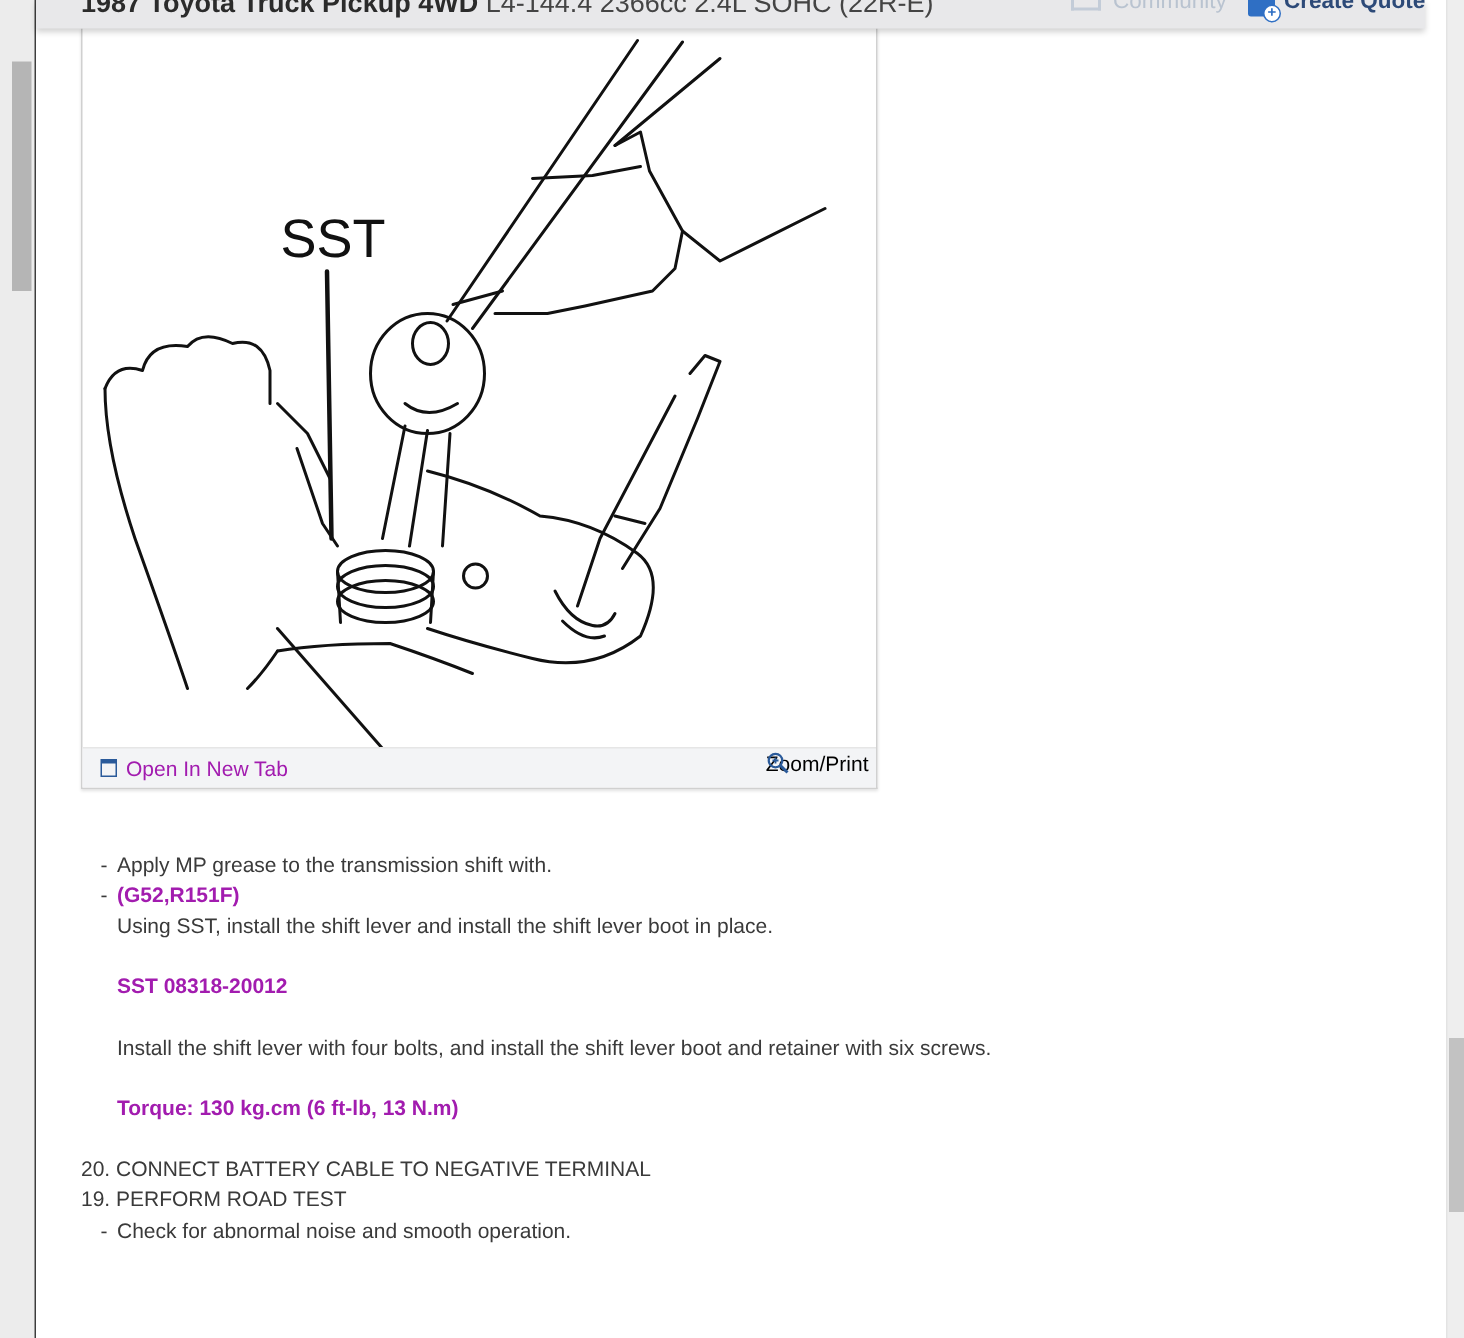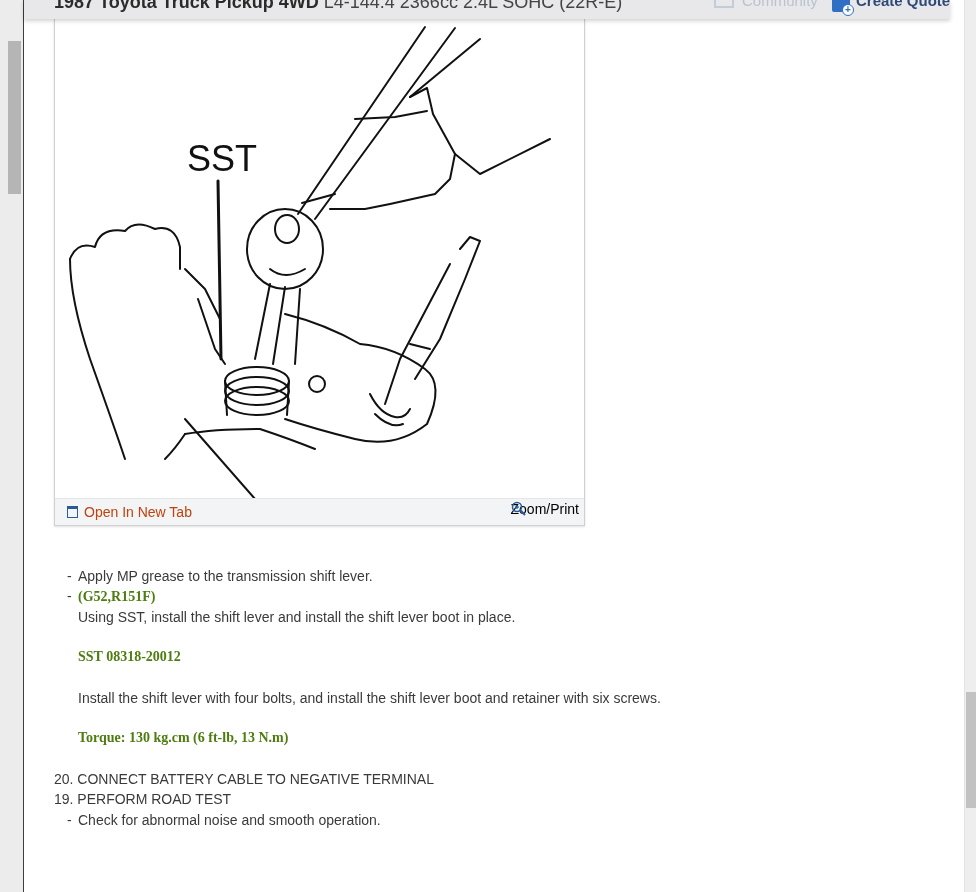--- a/index.html
+++ b/index.html
@@ -64,39 +64,39 @@
     border: 1px solid #d0d0d0; border-top: none; background: #fff;
     box-shadow: 0 1px 2px rgba(0,0,0,0.12);
     text-decoration: underline;
   }
   .figure svg { position: absolute; left: 0; top: 0; }
   .figure-footer {
     position: absolute; left: 0; bottom: 0; width: 529px; height: 26px;
     background: #f3f4f6; border-top: 1px solid #e6e6e6;
   }
   .open-tab {
-    position: absolute; left: 12px; top: 5px; font-size: 14px; color: #c2410c; white-space: nowrap; cursor: pointer;
+    position: absolute; left: 12px; top: 5px; font-size: 14px; color: #a21caf; white-space: nowrap; cursor: pointer;
   }
   .open-tab-icon {
     display: inline-block; width: 9px; height: 8px; border: 1.5px solid #2a5a9a; border-top-width: 3px;
     vertical-align: middle; margin-right: 6px; position: relative; top: -1px;
   }
   .zoom-print {
     position: absolute; right: 5px; top: 2px; font-size: 14px; color: #000000; white-space: nowrap; cursor: pointer;
   }
   .zoom-icon { display: inline-block; vertical-align: top; margin-right: 2px; }
   .content {
     position: absolute; left: 54px; top: 566px; width: 880px;
     font-size: 14px; line-height: 20.3px; color: #3a3a3a;
   }
   .line { white-space: nowrap; height: 20.3px; }
   .sub { padding-left: 13px; }
   .indent { padding-left: 24px; }
   .blank { height: 20.3px; }
-  .bold { font-weight: bold; color: #4d7c0f; font-family: Liberation Serif, serif; }
+  .bold { font-weight: bold; color: #a21caf; }
   .dash { display: inline-block; width: 11px; }
 </style>
 </head>
 <body>
 
 <div class="left-gutter"></div>
 <div class="left-scroll-thumb"></div>
 <div class="left-divider"></div>
 
 <div class="header">
@@ -169,21 +169,21 @@
         <line x1="9.3" y1="9.3" x2="14" y2="14" stroke="#2a5a9a" stroke-width="2"></line>
         <line x1="4" y1="6" x2="8" y2="6" stroke="#2a5a9a" stroke-width="1.2"></line>
         <line x1="6" y1="4" x2="6" y2="8" stroke="#2a5a9a" stroke-width="1.2"></line>
       </svg><span>Zoom/Print</span>
     </div>
   </div>
 </div>
 
 <div class="content">
   <div class="line sub">
-    <span class="dash">-</span><span>Apply MP grease to the transmission shift lever.</span>
+    <span class="dash">-</span><span>Apply MP grease to the transmission shift with.</span>
   </div>
   <div class="line sub">
     <span class="dash">-</span><span class="bold">(G52,R151F)</span>
   </div>
   <div class="line indent">Using SST, install the shift lever and install the shift lever boot in place.</div>
   <div class="blank"></div>
   <div class="line indent bold">SST 08318-20012</div>
   <div class="blank"></div>
   <div class="line indent">Install the shift lever with four bolts, and install the shift lever boot and retainer with six screws.</div>
   <div class="blank"></div>

